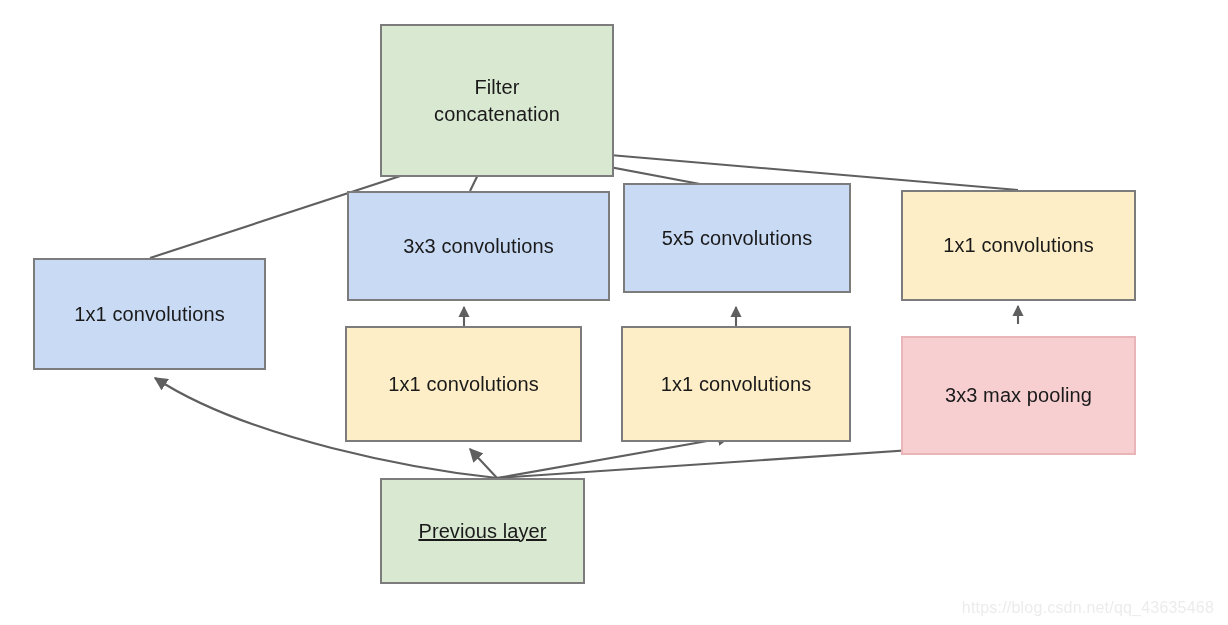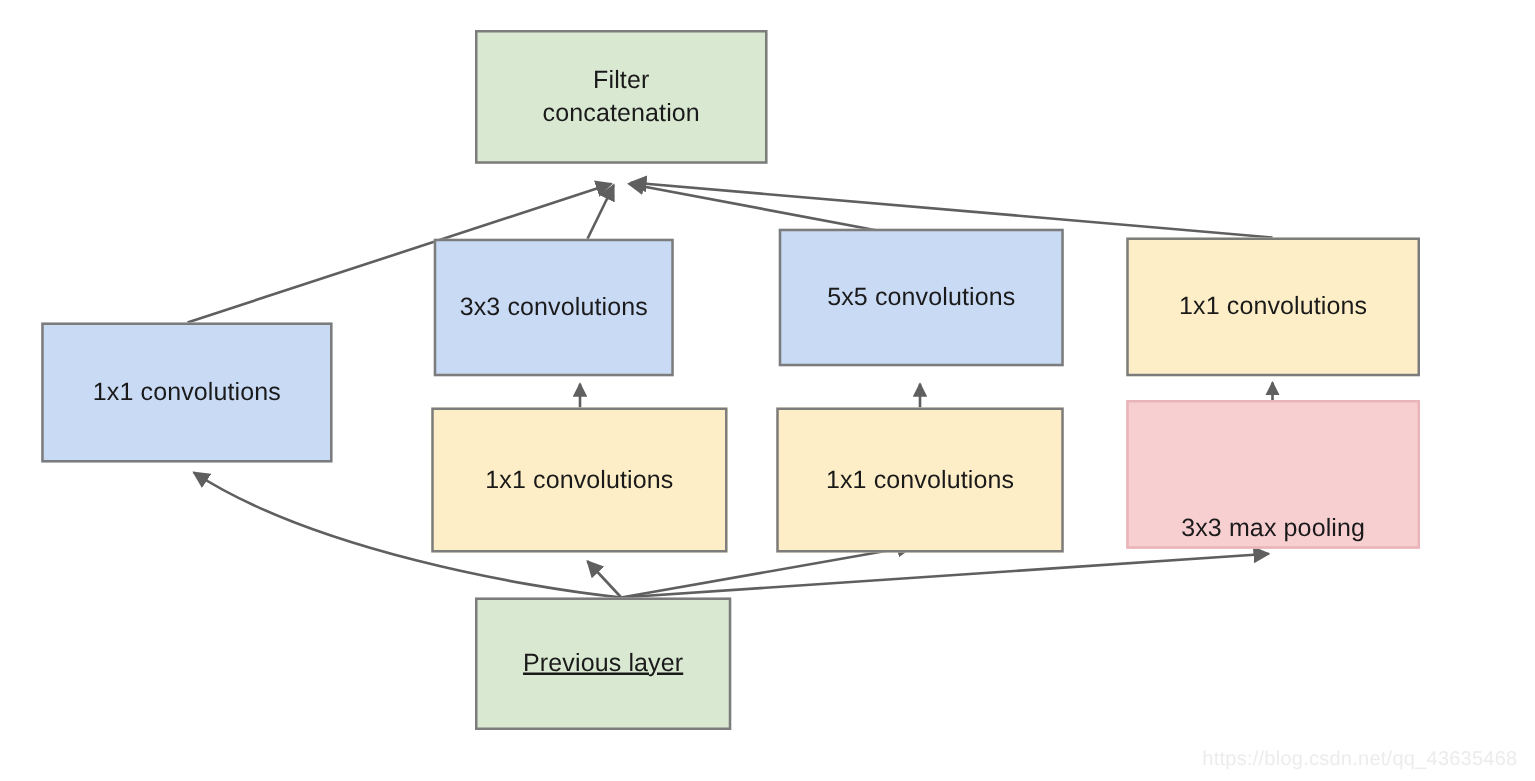--- a/index.html
+++ b/index.html
@@ -92,50 +92,50 @@
       <path d="M 150 258 L 489 147" marker-end="url(#arrow)"></path>
 
       <path d="M 470 191 L 491 148" marker-end="url(#arrow)"></path>
 
       <path d="M 737 191 L 503 147" marker-end="url(#arrow)"></path>
 
       <path d="M 1018 190 L 505 146" marker-end="url(#arrow)"></path>
     </g>
   </svg>
 
-  <div class="node green" style="left:380px; top:24px; width:234px; height:107px;">
+  <div class="node green" style="left:380px; top:24px; width:234px; height:153px;">
     <span class="node-label">Filter
 concatenation</span>
   </div>
 
   <div class="node blue" style="left:33px; top:258px; width:233px; height:112px;">
     <span class="node-label">1x1 convolutions</span>
   </div>
 
-  <div class="node blue" style="left:347px; top:191px; width:192px; height:110px;">
+  <div class="node blue" style="left:347px; top:191px; width:263px; height:110px;">
     <span class="node-label">3x3 convolutions</span>
   </div>
 
   <div class="node blue" style="left:623px; top:183px; width:228px; height:110px;">
     <span class="node-label">5x5 convolutions</span>
   </div>
 
   <div class="node yellow" style="left:901px; top:190px; width:235px; height:111px;">
     <span class="node-label">1x1 convolutions</span>
   </div>
 
   <div class="node yellow" style="left:345px; top:326px; width:237px; height:116px;">
     <span class="node-label">1x1 convolutions</span>
   </div>
 
   <div class="node yellow" style="left:621px; top:326px; width:230px; height:116px;">
     <span class="node-label">1x1 convolutions</span>
   </div>
 
-  <div class="node pink" style="left:901px; top:320px; width:235px; height:119px;align-items:flex-end;">
+  <div class="node pink" style="left:901px; top:336px; width:235px; height:119px;">
     <span class="node-label">3x3 max pooling</span>
   </div>
 
   <div class="node green" style="left:380px; top:478px; width:205px; height:106px;text-decoration:underline;">
     <span class="node-label">Previous layer</span>
   </div>
 
   <div id="watermark">https://blog.csdn.net/qq_43635468</div>
 
 </div>

